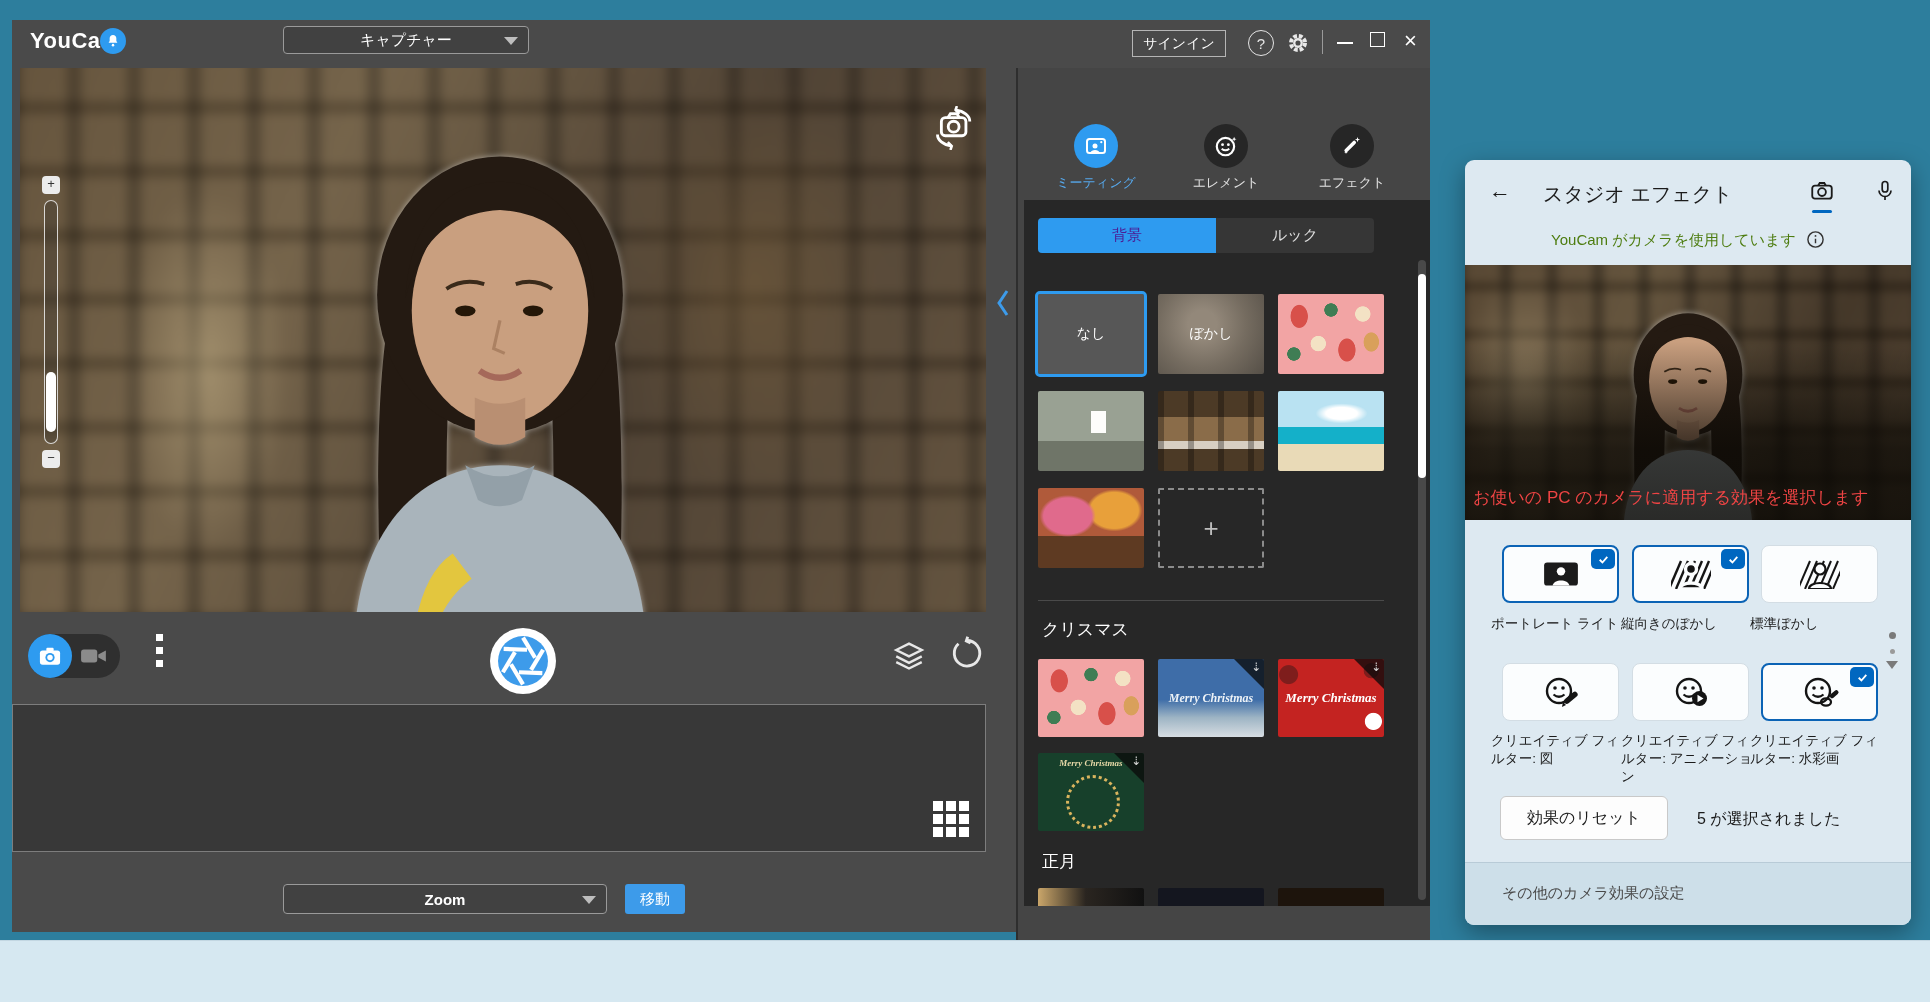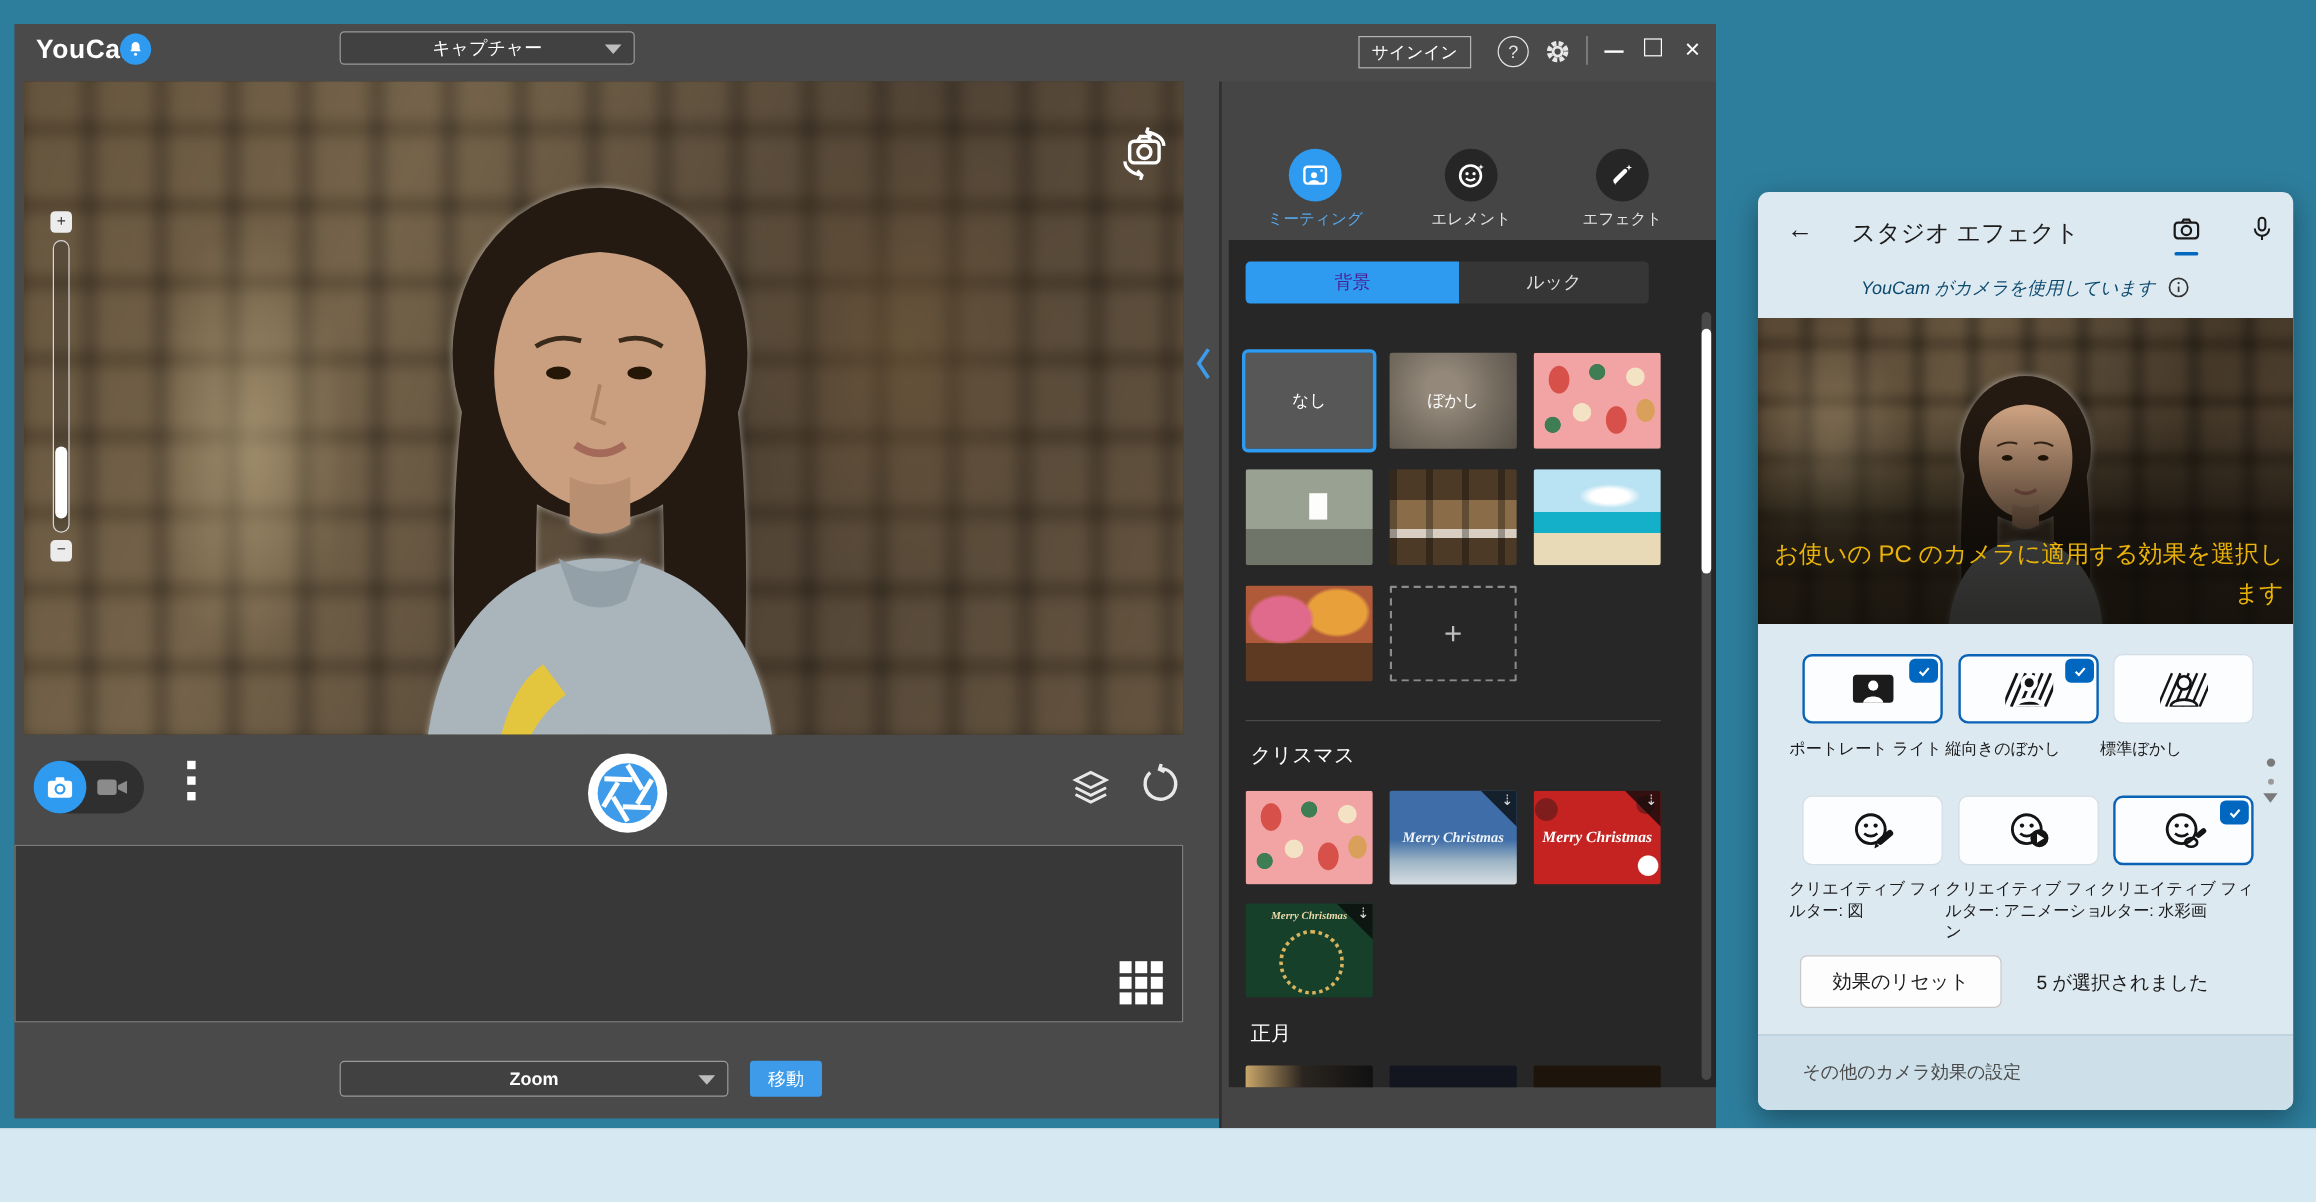--- a/index.html
+++ b/index.html
@@ -79,30 +79,30 @@
   .script{font-family:"Liberation Serif","DejaVu Serif",serif;font-style:italic;font-weight:bold;}
   .dlb{position:absolute;top:0;right:0;width:0;height:0;border-top:30px solid rgba(10,10,10,.78);border-left:30px solid transparent;}
   .dla{position:absolute;top:2px;right:3px;color:#dcdcdc;font-size:12px;line-height:12px;}
   .sectitle{color:#fff;font-size:17px;}
   .scrollthumb{position:absolute;width:8px;border-radius:4px;background:#fff;}
   .scrolltrack{position:absolute;width:8px;border-radius:4px;background:rgba(160,160,160,.28);}
 
   
   .studio{left:1465px;top:160px;width:446px;height:765px;background:#dde9f1;border-radius:9px;box-shadow:0 8px 24px rgba(0,0,0,.35);overflow:hidden;}
   .studio .hdr-title{font-size:20px;color:#1b1b1b;}
-  .usage{font-size:15px;color:#0c4a6e;font-style:italic;}
+  .usage{font-size:15px;color:#4d7c0f;}
   .sprev{position:absolute;left:0;top:105px;width:446px;height:255px;background:#2a2014;overflow:hidden;}
   .sprev .bg{position:absolute;inset:-10px;filter:blur(5px);
       background:
         radial-gradient(90px 160px at 15% 45%, rgba(200,180,140,.4), transparent 70%),
         repeating-linear-gradient(90deg, rgba(0,0,0,.35) 0 10px, rgba(0,0,0,0) 10px 46px),
         repeating-linear-gradient(0deg, rgba(0,0,0,.3) 0 7px, rgba(255,255,255,.05) 7px 48px),
         linear-gradient(115deg,#4e3d28,#5d4c34 35%,#3a2d1e 70%,#4c3c29);}
   .sprev .shade{position:absolute;inset:0;background:linear-gradient(180deg,transparent 30%,rgba(10,8,4,.72) 72%,rgba(10,8,4,.8));}
-  .caption{position:absolute;left:8px;right:8px;bottom:8px;color:#eab308;font-size:20px;text-align:right;line-height:1.65;}
+  .caption{position:absolute;left:8px;right:8px;bottom:8px;color:#ef4444;font-size:17px;text-align:left;line-height:1.65;}
   .tile{position:absolute;width:117px;height:58px;background:#fbfdfe;border-radius:8px;border:1px solid #d3dde4;}
   .tile.checked{border:2.5px solid #0b63b5;}
   .tbadge{position:absolute;top:2px;right:2px;width:24px;height:20px;background:#0067c0;border-radius:5px;display:none;}
   .tile.checked .tbadge{display:flex;align-items:center;justify-content:center;}
   .tlabel{position:absolute;width:140px;text-align:left;font-size:13.5px;color:#1b1b1b;line-height:1.35;}
   .resetbtn{background:#fdfdfd;border:1px solid #c9c9c9;border-radius:6px;font-size:16px;color:#1b1b1b;}
   .count{font-size:16px;color:#1b1b1b;}
   .sfooter{position:absolute;left:0;right:0;bottom:0;height:63px;background:#cddfe9;border-top:1px solid #b8cbd7;}
   .sfooter span{font-size:15px;color:#4a4a4a;}
   .pagedot{border-radius:50%;background:#7a7a7a;position:absolute;}

